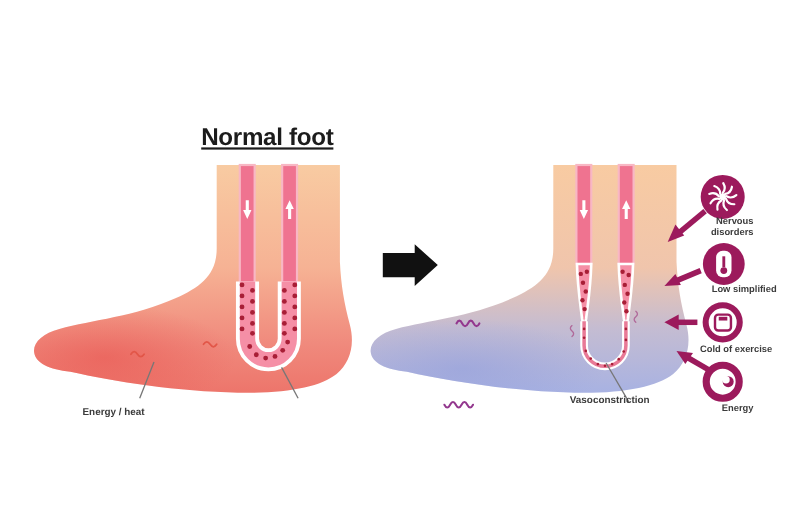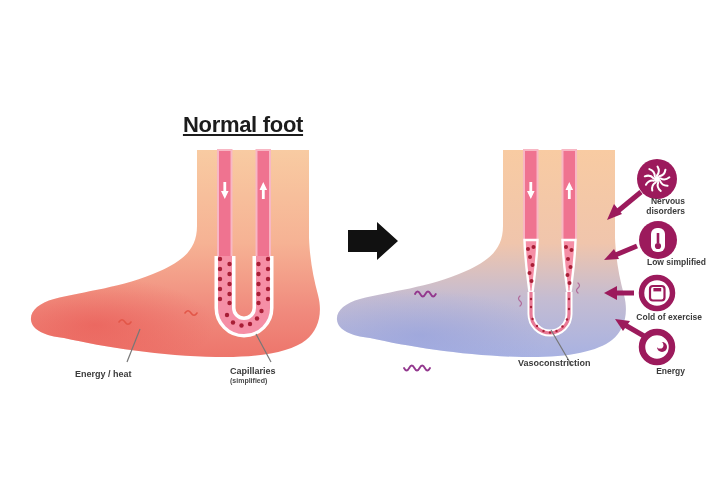--- a/index.html
+++ b/index.html
@@ -227,24 +227,20 @@
         <circle cx="662" cy="347" r="5" fill="#9C1A5C"></circle>
         <circle cx="660" cy="345.2" r="3.4" fill="#ffffff"></circle>
       </g>
     </g>
   </svg>
 
   <div class="title left">Normal foot</div>
 
   <div class="lbl" style="left:75px;top:369px;width:90px;">Energy / heat</div>
 
-  <div class="lbl" style="left:230px;top:366px;width:76px;">
-    <span>Capillaries</span>
-    <span class="note">(simplified)</span>
-  </div>
 
   <div class="lbl" style="left:518px;top:358px;width:98px;">Vasoconstriction</div>
 
   <div class="cause-label" style="left:630px;top:197px;width:55px;">Nervous disorders</div>
   <div class="cause-label" style="left:612px;top:258px;width:94px;">Low simplified</div>
   <div class="cause-label" style="left:614px;top:313px;width:88px;">Cold of exercise</div>
   <div class="cause-label" style="left:630px;top:367px;width:55px;">Energy</div>
 
 </div>
 

